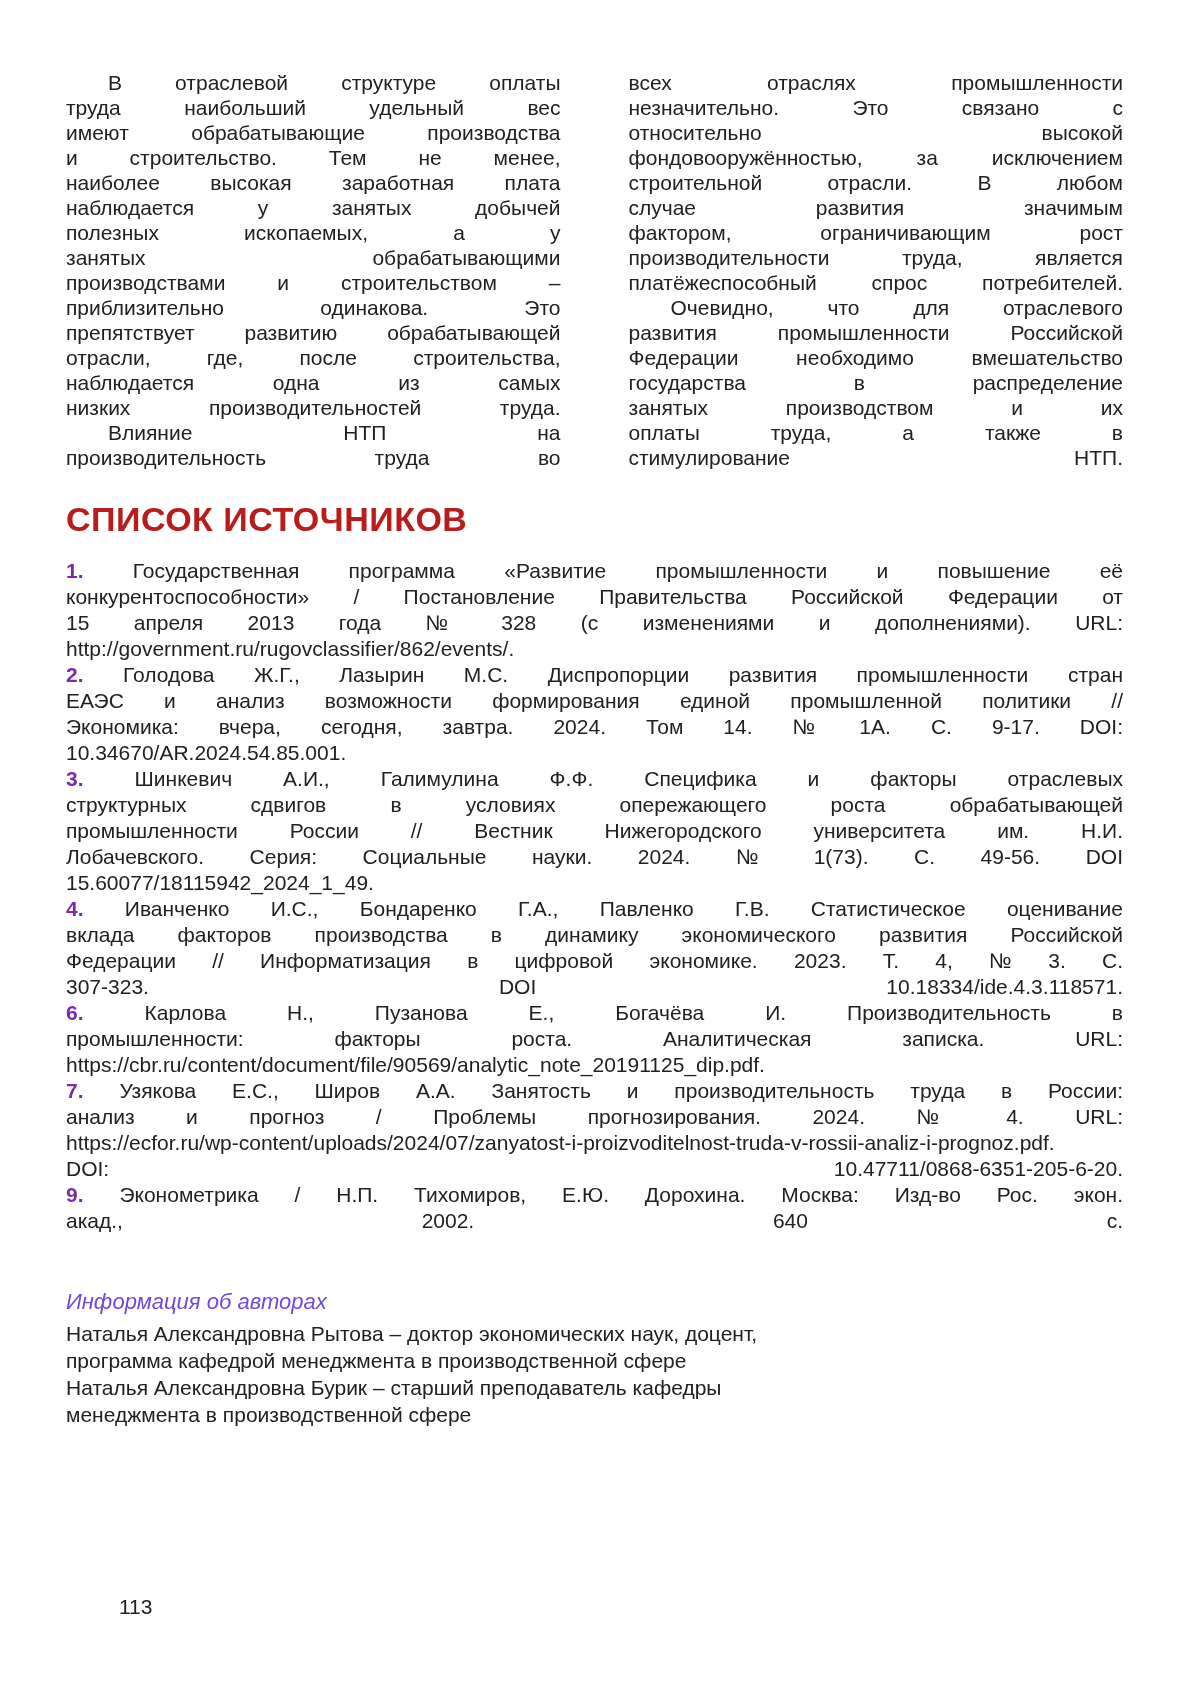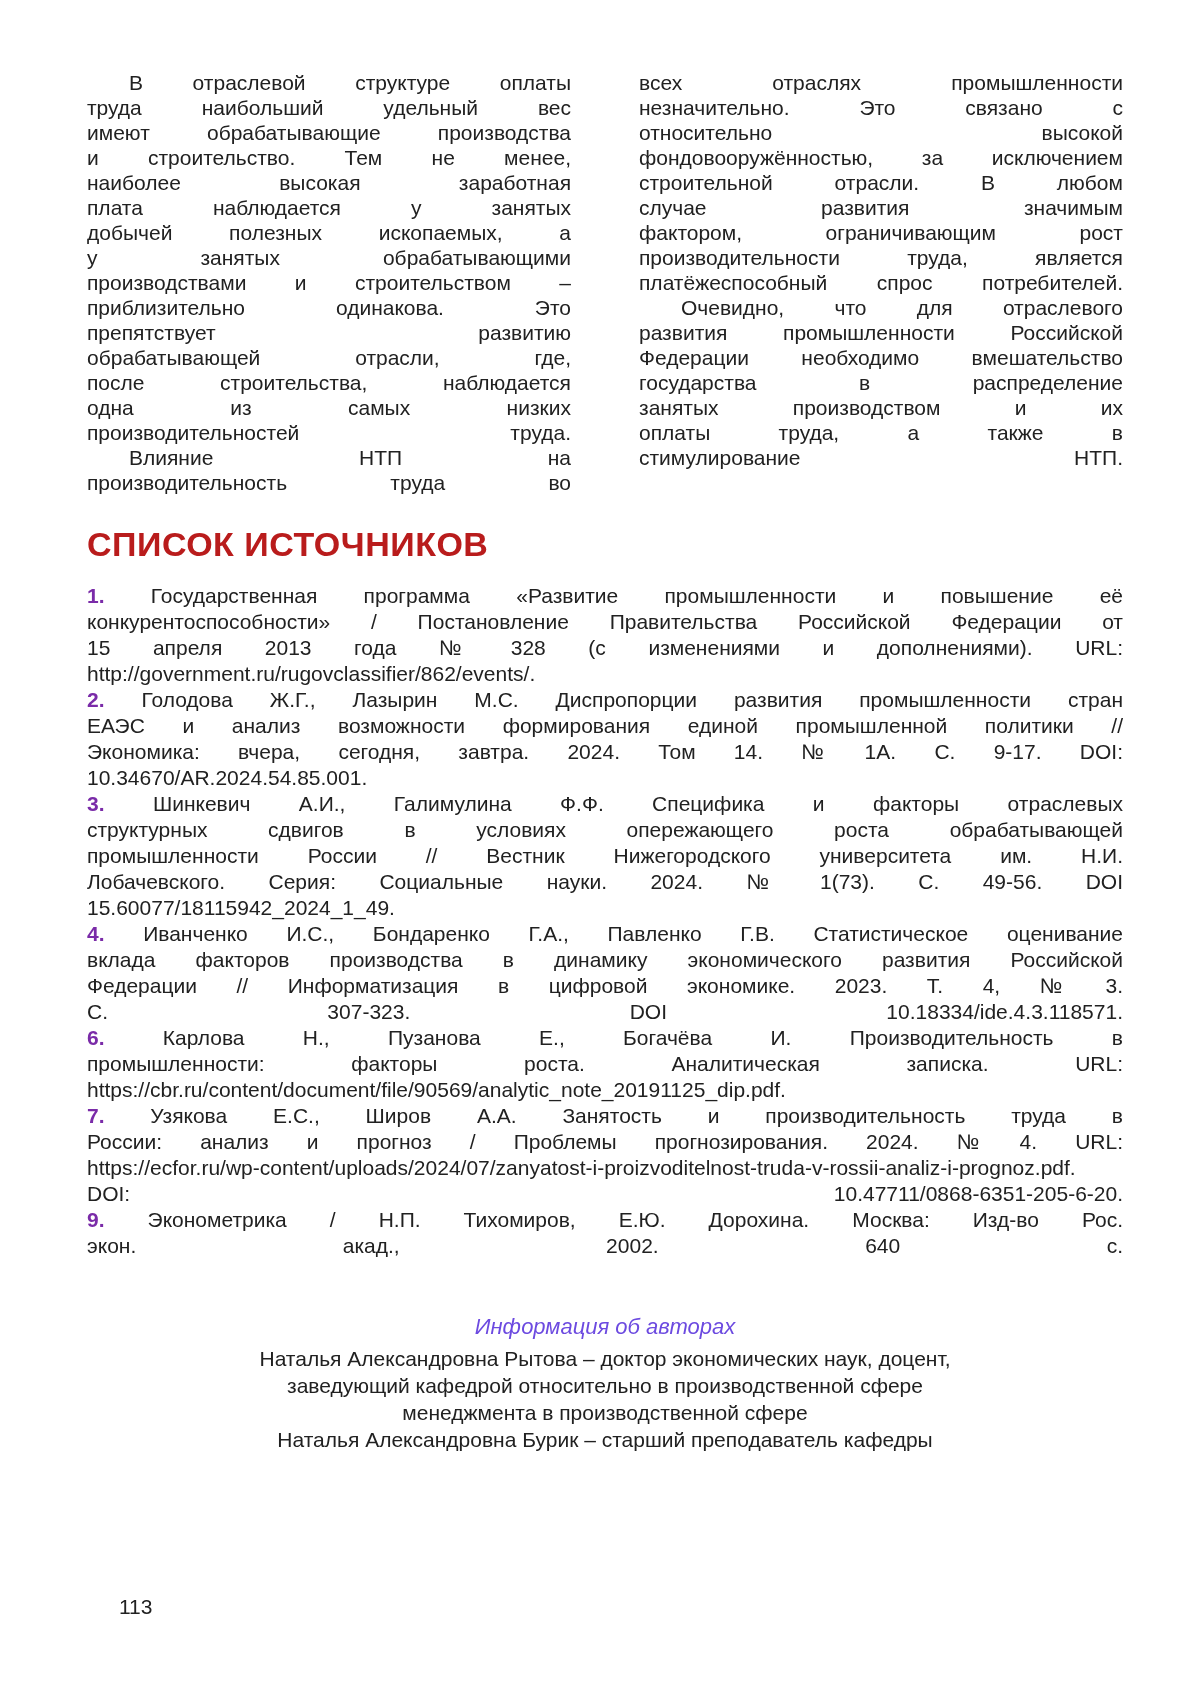--- a/index.html
+++ b/index.html
@@ -2,21 +2,21 @@
 <html lang="ru"><head>
 <meta charset="utf-8">
 <style>
   html, body { margin: 0; padding: 0; background: #ffffff; }
   .page {
     position: relative;
     width: 1200px;
     height: 1697px;
     background: #ffffff;
     box-sizing: border-box;
-    padding: 70px 77px 0 87px;
+    padding: 70px 77px 0 66px;
     font-family: "Liberation Sans", "DejaVu Sans", sans-serif;
     color: #212121;
     overflow: hidden;
   }
   p { margin: 0; }
 
   
   .two-col {
     display: flex;
     gap: 68px;
@@ -51,21 +51,21 @@
     text-align-last: justify;
     word-spacing: 30px;
     overflow-wrap: break-word;
   }
   .ref .num {
     color: #7A2BA8;
     font-weight: 700;
   }
 
   
-  .authors { margin-top: 54px; text-align: center; }
+  .authors { margin-top: 54px; }
   .authors-heading {
     font-style: italic;
     font-size: 22px;
     line-height: 28px;
     color: #6C4AE0;
     margin-bottom: 4px;
   }
   .author-line {
     font-size: 21px;
     line-height: 27px;
@@ -105,20 +105,20 @@
     <p class="ref"><span class="num">3.</span> <span>Шинкевич А.И., Галимулина Ф.Ф. Специфика и факторы отраслевых структурных сдвигов в условиях опережающего роста обрабатывающей промышленности России // Вестник Нижегородского университета им. Н.И. Лобачевского. Серия: Социальные науки. 2024. № 1(73). С. 49-56. DOI 15.60077/18115942_2024_1_49.</span></p>
     <p class="ref"><span class="num">4.</span> <span>Иванченко И.С., Бондаренко Г.А., Павленко Г.В. Статистическое оценивание вклада факторов производства в динамику экономического развития Российской Федерации // Информатизация в цифровой экономике. 2023. Т. 4, № 3. С. 307-323. DOI 10.18334/ide.4.3.118571.</span></p>
     <p class="ref"><span class="num">6.</span> <span>Карлова Н., Пузанова Е., Богачёва И. Производительность в промышленности: факторы роста. Аналитическая записка. URL: https://cbr.ru/content/document/file/90569/analytic_note_20191125_dip.pdf.</span></p>
     <p class="ref"><span class="num">7.</span> <span>Узякова Е.С., Широв А.А. Занятость и производительность труда в России: анализ и прогноз / Проблемы прогнозирования. 2024. № 4. URL: https://ecfor.ru/wp-content/uploads/2024/07/zanyatost-i-proizvoditelnost-truda-v-rossii-analiz-i-prognoz.pdf. DOI: 10.47711/0868-6351-205-6-20.</span></p>
     <p class="ref"><span class="num">9.</span> <span>Эконометрика / Н.П. Тихомиров, Е.Ю. Дорохина. Москва: Изд-во Рос. экон. акад., 2002. 640 с.</span></p>
   </div>
 
   <div class="authors">
     <p class="authors-heading">Информация об авторах</p>
     <p class="author-line">Наталья Александровна Рытова – доктор экономических наук, доцент,</p>
-    <p class="author-line">заведующий кафедрой относительно в производственной сфере</p>
+    <p class="author-line">программа кафедрой менеджмента в производственной сфере</p>
+    <p class="author-line">Наталья Александровна Бурик – старший преподаватель кафедры</p>
     <p class="author-line">менеджмента в производственной сфере</p>
-    <p class="author-line">Наталья Александровна Бурик – старший преподаватель кафедры</p>
   </div>
 
   <div class="page-number">113</div>
 
 </div>
 
 </body></html>

